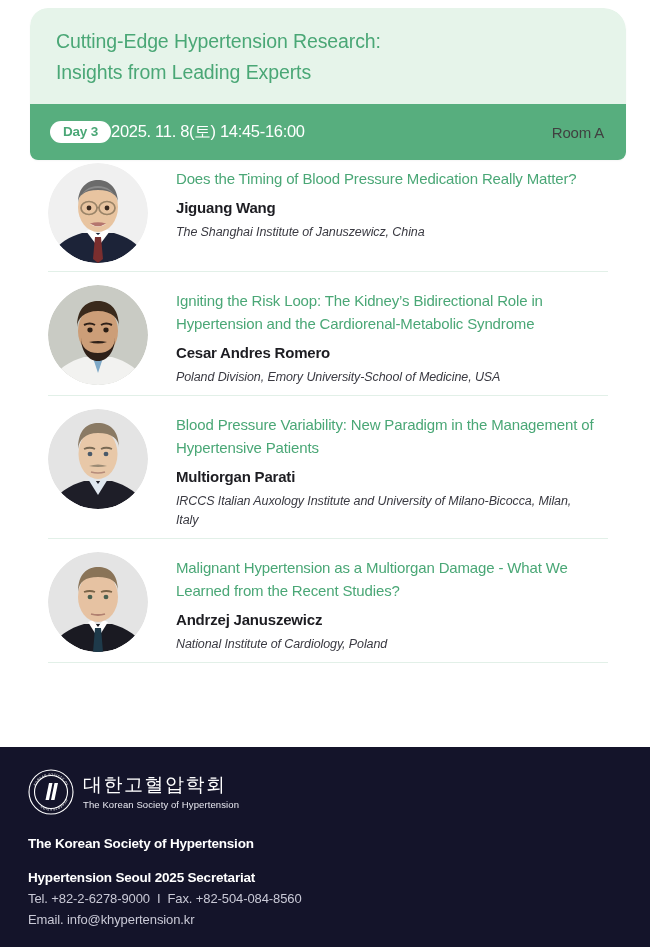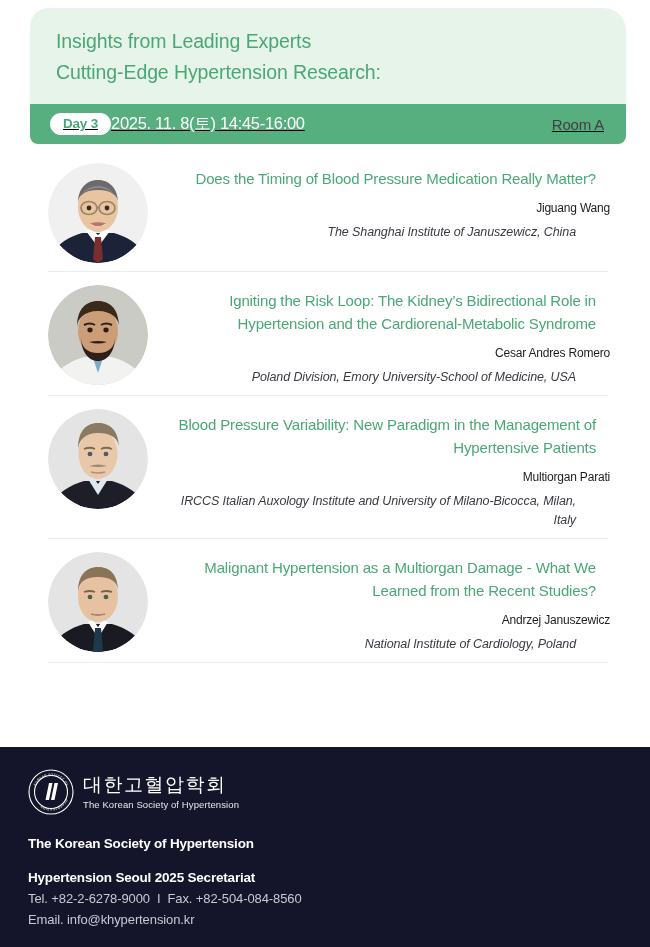--- a/index.html
+++ b/index.html
@@ -37,26 +37,25 @@
     color: #4aa776;
     font-size: 19.5px;
     line-height: 31px;
     font-weight: 400;
     letter-spacing: -0.1px;
     white-space: nowrap;
   }
 
   .session-meta-bar {
     background: #57ae7e;
-    height: 40px;
+    height: 56px;
     display: flex;
     align-items: center;
     padding: 0 22px 0 20px;
     border-radius: 0 0 6px 6px;
-    text-decoration: underline;
   }
 
   .day-badge {
     background: #ffffff;
     color: #4aa776;
     border-radius: 999px;
     font-size: 13.5px;
     font-weight: 700;
     padding: 3.5px 13px 4.5px 13px;
     letter-spacing: -0.2px;
@@ -79,21 +78,20 @@
     letter-spacing: -0.2px;
     white-space: nowrap;
   }
 
   
   .speaker-list {
     position: absolute;
     left: 0;
     top: 150px;
     width: 650px;
-    text-align: right;
   }
 
   .speaker-row {
     display: flex;
     align-items: flex-start;
     padding: 8px 40px 8px 48px;
     min-height: 118px;
   }
 
   .speaker-divider {
@@ -125,22 +123,22 @@
     font-size: 15px;
     line-height: 23px;
     font-weight: 400;
     letter-spacing: -0.15px;
     margin-bottom: 7px;
     max-width: 420px;
   }
 
   .speaker-name {
     color: #1d1d22;
-    font-size: 12px;
-    font-weight: 400;
+    font-size: 15px;
+    font-weight: 700;
     letter-spacing: -0.2px;
     line-height: 22px;
     margin-bottom: 4px;
   }
 
   .speaker-affil {
     color: #3a3a42;
     font-size: 12.5px;
     font-style: italic;
     line-height: 19px;
@@ -203,22 +201,22 @@
     line-height: 21px;
   }
 
   .sep-pipe { margin: 0 7px; color: #c9c9d6; }
 </style>
 </head>
 <body>
 
 <div class="session-card">
   <div class="session-title-area">
+    <div class="session-title-line">Cutting-Edge Hypertension Research:</div>
     <div class="session-title-line">Insights from Leading Experts</div>
-    <div class="session-title-line">Cutting-Edge Hypertension Research:</div>
   </div>
   <div class="session-meta-bar">
     <span class="day-badge">Day 3</span>
     <span class="session-datetime">2025. 11. 8(토) 14:45-16:00</span>
     <span class="session-room">Room A</span>
   </div>
 </div>
 
 <div class="speaker-list">
 

